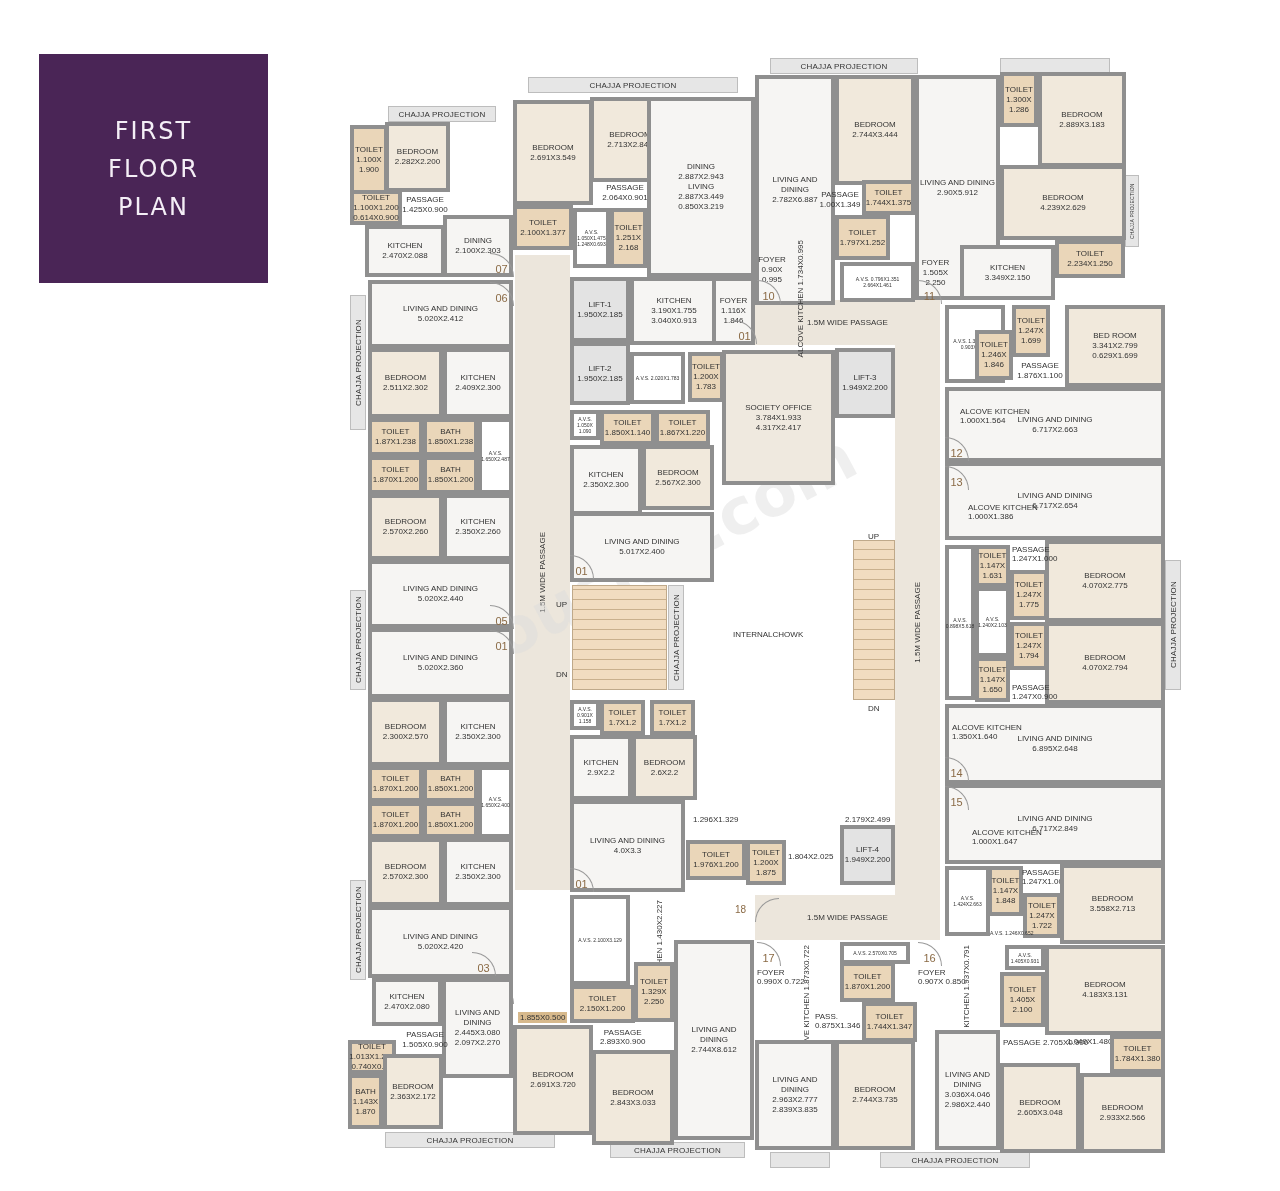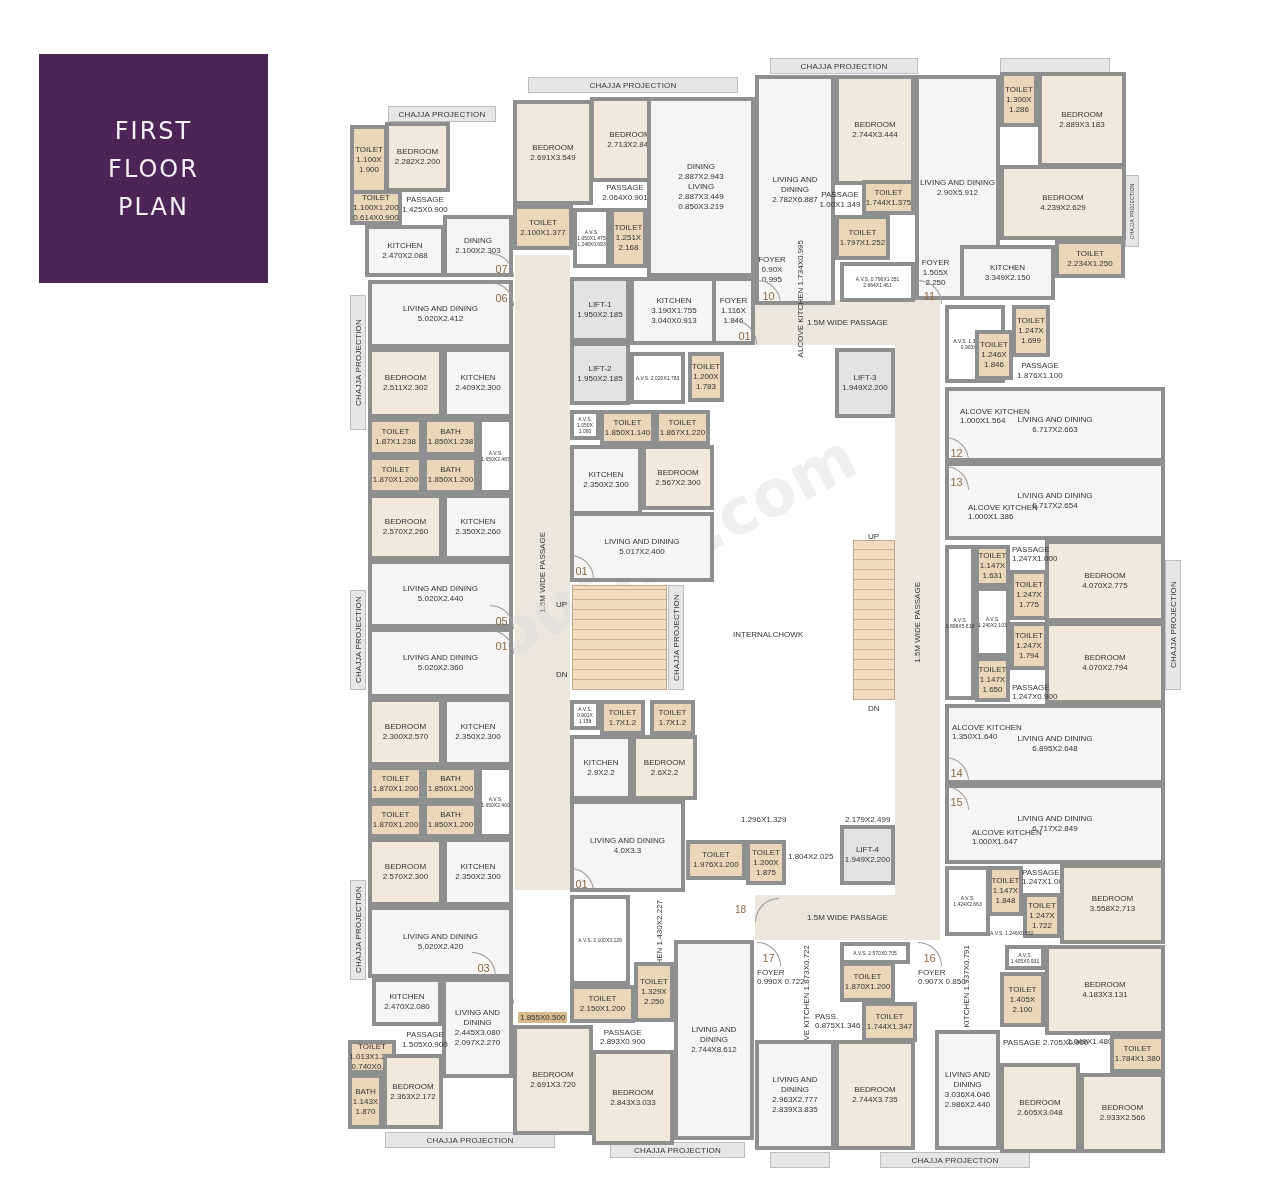--- a/index.html
+++ b/index.html
@@ -114,26 +114,31 @@
     </div>
   <div class="room lift" style="left:835px;top:348px;width:60px;height:70px;">
     <span class="n">LIFT-3</span>
       <span>1.949X2.200</span>
     </div>
   <div class="room lift" style="left:840px;top:825px;width:55px;height:60px;">
     <span class="n">LIFT-4</span>
       <span>1.949X2.200</span>
     </div>
 
+  <div class="room office" style="left:722px;top:350px;width:113px;height:135px;">
+    <span class="n">SOCIETY OFFICE</span>
+    <span>3.784X1.933</span>
+    <span>4.317X2.417</span>
+  </div>
   <div class="room wet" style="left:688px;top:352px;width:36px;height:50px;">
     <span class="n">TOILET</span>
       <span>1.200X 1.783</span>
     </div>
 
-  <div class="small-label" style="left:693px;top:815px;margin-left:48px;">1.296X1.329</div>
+  <div class="small-label" style="left:693px;top:815px;">1.296X1.329</div>
   <div class="small-label" style="left:845px;top:815px;">2.179X2.499</div>
   <div class="small-label" style="left:788px;top:852px;">1.804X2.025</div>
   <div class="room wet" style="left:686px;top:840px;width:60px;height:40px;">
     <span class="n">TOILET</span>
       <span>1.976X1.200</span>
     </div>
   <div class="room wet" style="left:746px;top:840px;width:40px;height:45px;">
     <span class="n">TOILET</span>
       <span>1.200X 1.875</span>
     </div>
@@ -391,20 +396,24 @@
       <span>A.V.S. 1.346X0.802 0.903X2.747</span>
     </div>
   <div class="room wet" style="left:1012px;top:305px;width:38px;height:52px;">
     <span class="n">TOILET</span>
       <span>1.247X 1.699</span>
     </div>
   <div class="room wet" style="left:975px;top:330px;width:38px;height:50px;">
     <span class="n">TOILET</span>
       <span>1.246X 1.846</span>
     </div>
+  <div class="room bed" style="left:1065px;top:305px;width:100px;height:82px;">
+    <span class="n">BED ROOM</span>
+      <span>3.341X2.799 0.629X1.699</span>
+    </div>
   <div class="room" style="left:1010px;top:358px;width:60px;height:26px;border:none;">
     <span class="n">PASSAGE</span>
       <span>1.876X1.100</span>
     </div>
   <div class="room living" style="left:945px;top:387px;width:220px;height:75px;">
     <span class="n">LIVING AND DINING</span>
       <span>6.717X2.663</span>
     </div>
   <div class="small-label" style="left:960px;top:407px;"><span>ALCOVE KITCHEN</span><br><span>1.000X1.564</span></div>
   <div class="unitno" style="left:945px;top:437px;">12</div>

